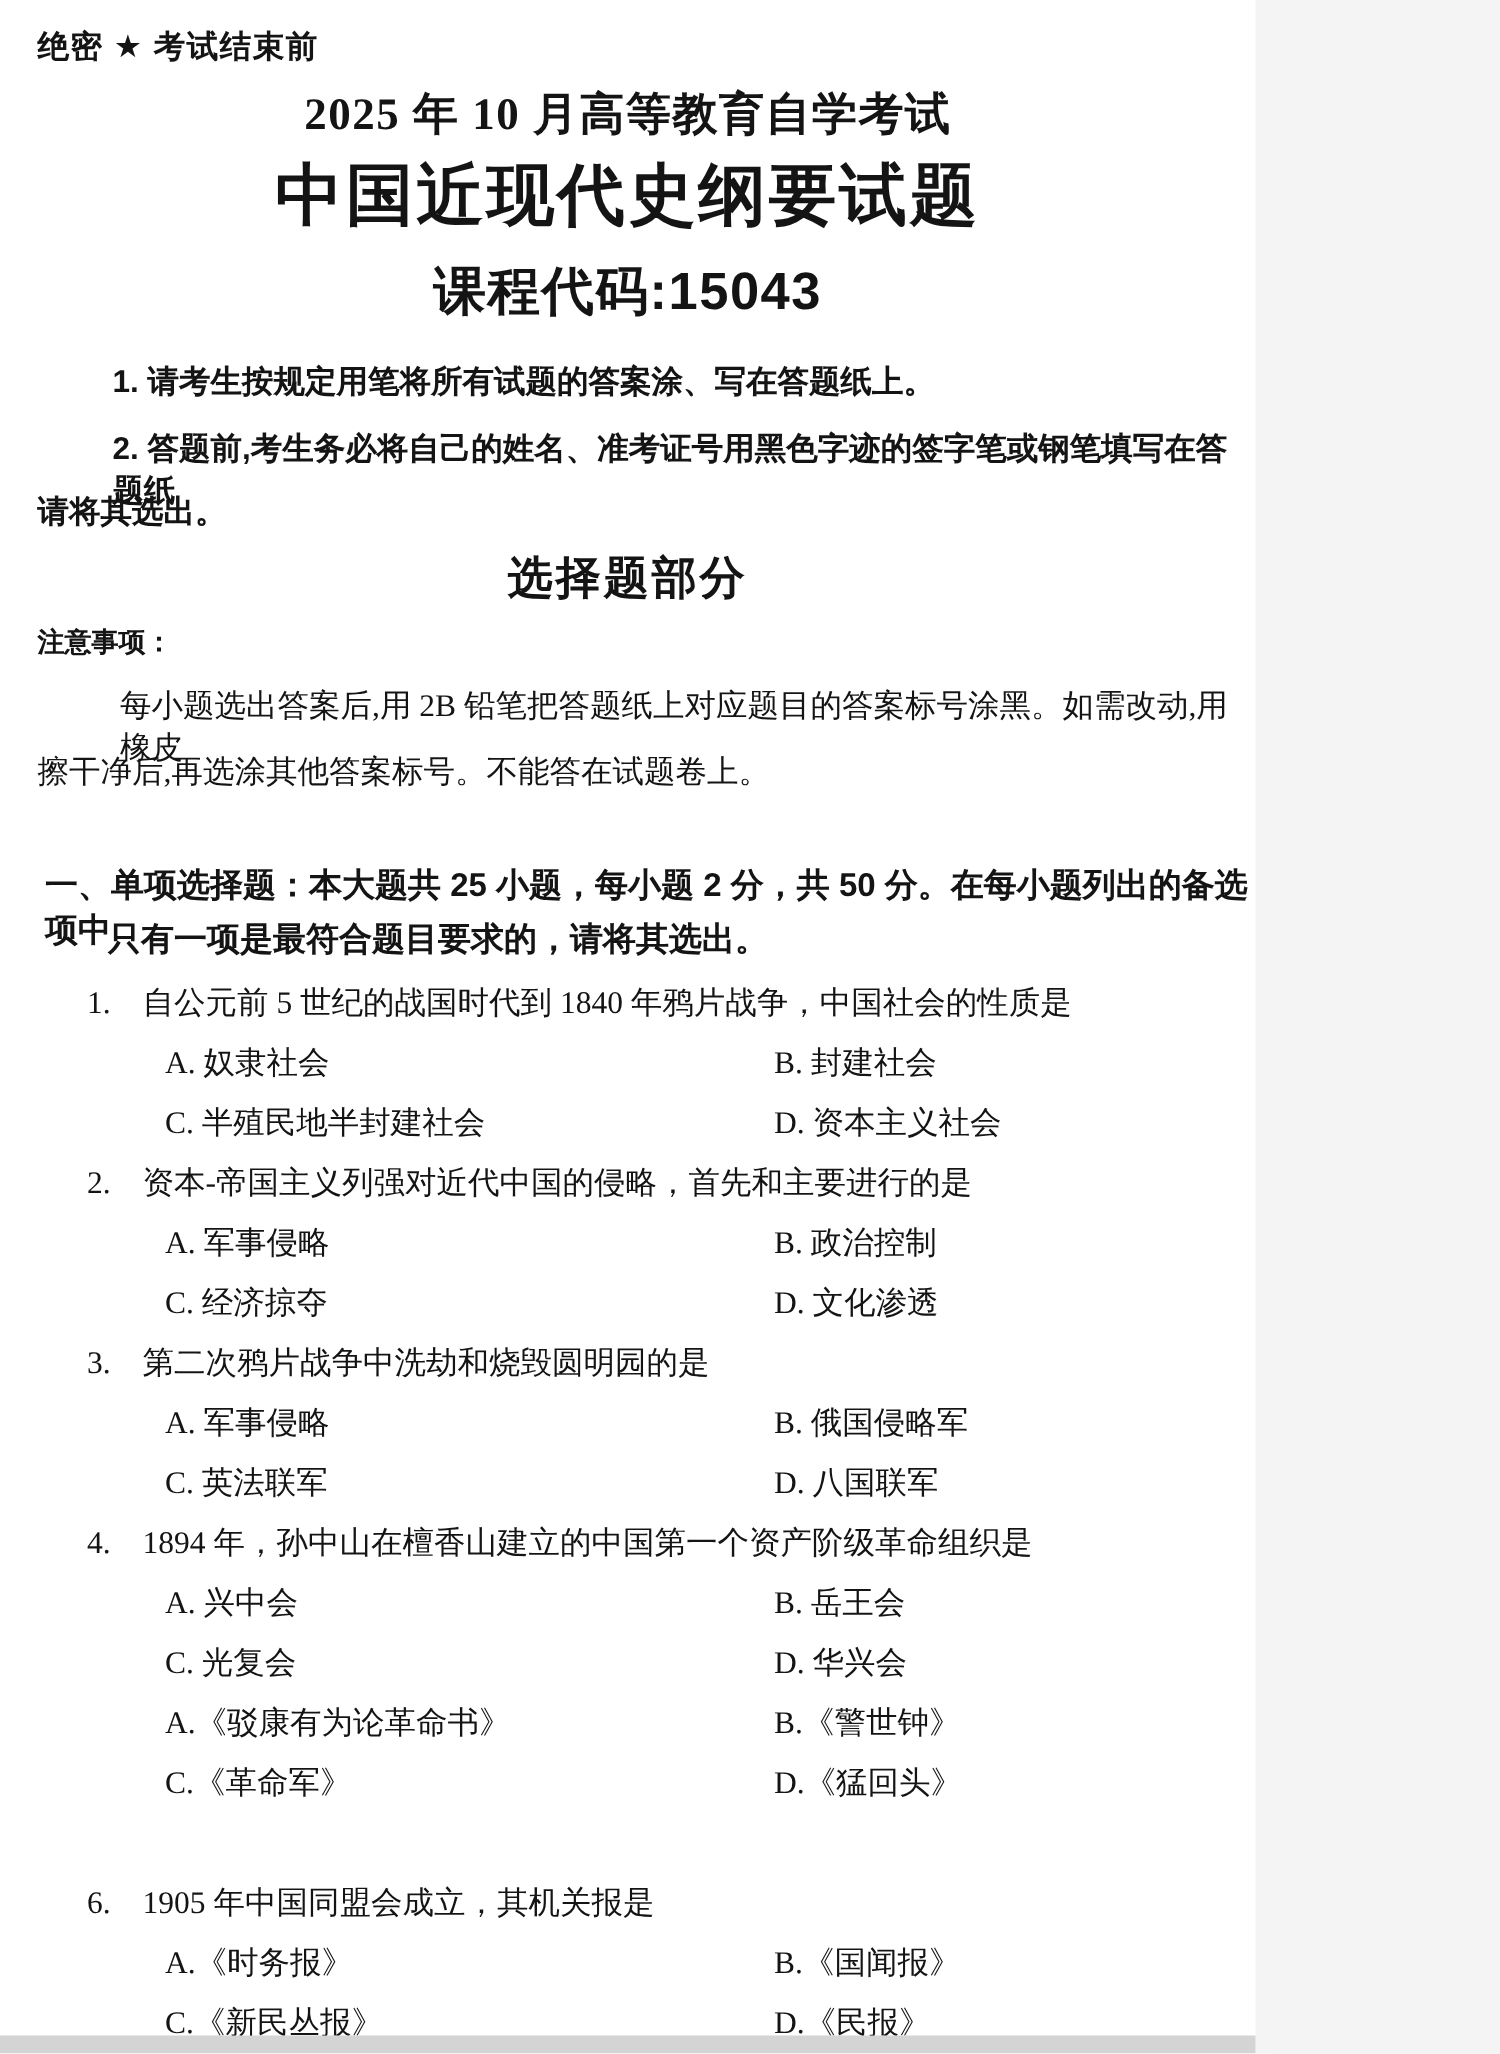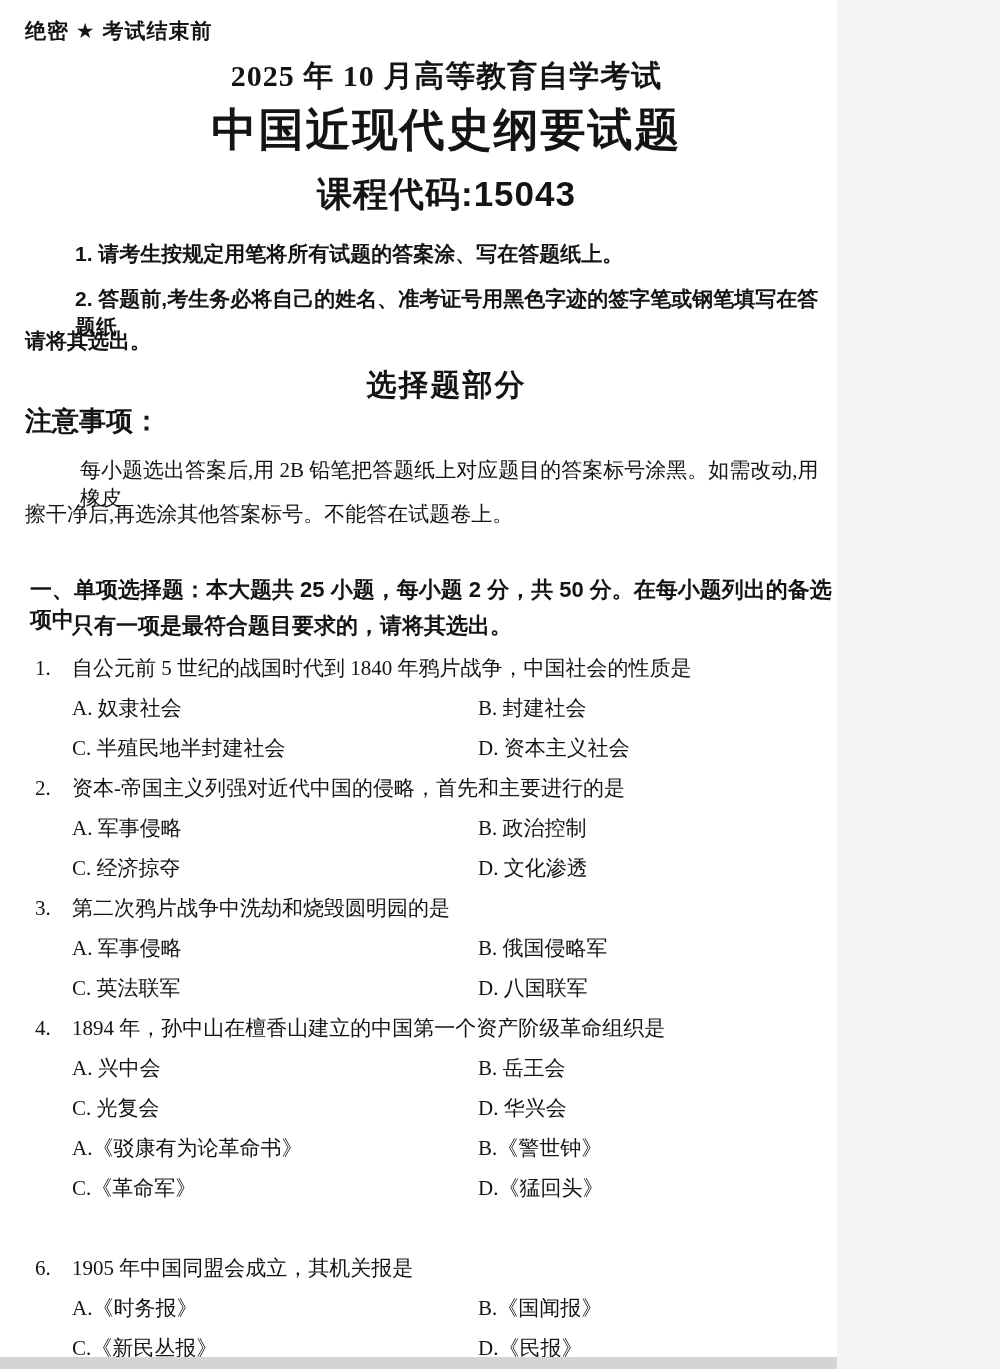--- a/index.html
+++ b/index.html
@@ -9,47 +9,47 @@
     font-family: "Liberation Serif", "DejaVu Serif", serif;
   }
   .page {
     position: relative;
     width: 837px; height: 1369px;
     background: #ffffff;
     color: #141414;
     overflow: hidden;
   }
   .abs { position: absolute; }
-  .center { left: 0; width: 100%; text-align: center; padding-left: 28px; }
+  .center { left: 0; width: 100%; text-align: center; }
   .hei { font-family: "Liberation Sans", "DejaVu Sans", sans-serif; font-weight: 700; }
   .song { font-family: "Liberation Serif", "DejaVu Serif", serif; }
 
   .secret        { top: 17px;  left: 25px;  font-size: 21px; letter-spacing: 1px; }
   .title-session { top: 56px;  font-size: 30px; font-weight: 700; letter-spacing: 1px; }
   .title-main    { top: 100px; font-size: 45px; font-weight: 900; letter-spacing: 2px; }
   .course-code   { top: 171px; font-size: 35px; letter-spacing: 1px; }
 
   .instr-1       { top: 240px; left: 75px;  font-size: 21px; }
   .instr-2a      { top: 285px; left: 75px;  font-size: 21px; }
   .instr-2b      { top: 327px; left: 25px;  font-size: 21px; }
 
   .section-title { top: 365px; font-size: 30px; letter-spacing: 2px; }
-  .notes-label   { top: 403px; left: 25px;  font-size: 27px; }
+  .notes-label   { top: 416px; left: 25px;  font-size: 18px; }
   .notes-1       { top: 456px; left: 80px;  font-size: 21px; }
   .notes-2       { top: 500px; left: 25px;  font-size: 21px; }
 
   .part-1        { top: 575px; left: 30px;  font-size: 22px; }
   .part-2        { top: 611px; left: 72px;  font-size: 22px; }
 
   .questions { position: absolute; top: 648px; left: 0; width: 1000px; font-size: 21px; }
-  .question  { height: 120px; }
+  .question  { height: 120px; padding-left: 23px; }
   .q-stem    { height: 40px; line-height: 40px; padding-left: 35px; white-space: nowrap; }
   .q-num     { display: inline-block; width: 37px; }
   .q-opts    { display: grid; grid-template-columns: 406px auto; padding-left: 72px; }
-  .opt       { height: 40px; line-height: 40px; white-space: nowrap; }
+  .opt       { height: 40px; line-height: 40px; white-space: nowrap; margin-left: 15px; }
 
   .scan-edge { position: absolute; left: 0; bottom: 0; width: 1000px; height: 12px; background: #d4d4d4; }
 </style>
 </head>
 <body>
 
 <div class="page">
 
   <div class="abs secret hei">绝密 ★ 考试结束前</div>
 

